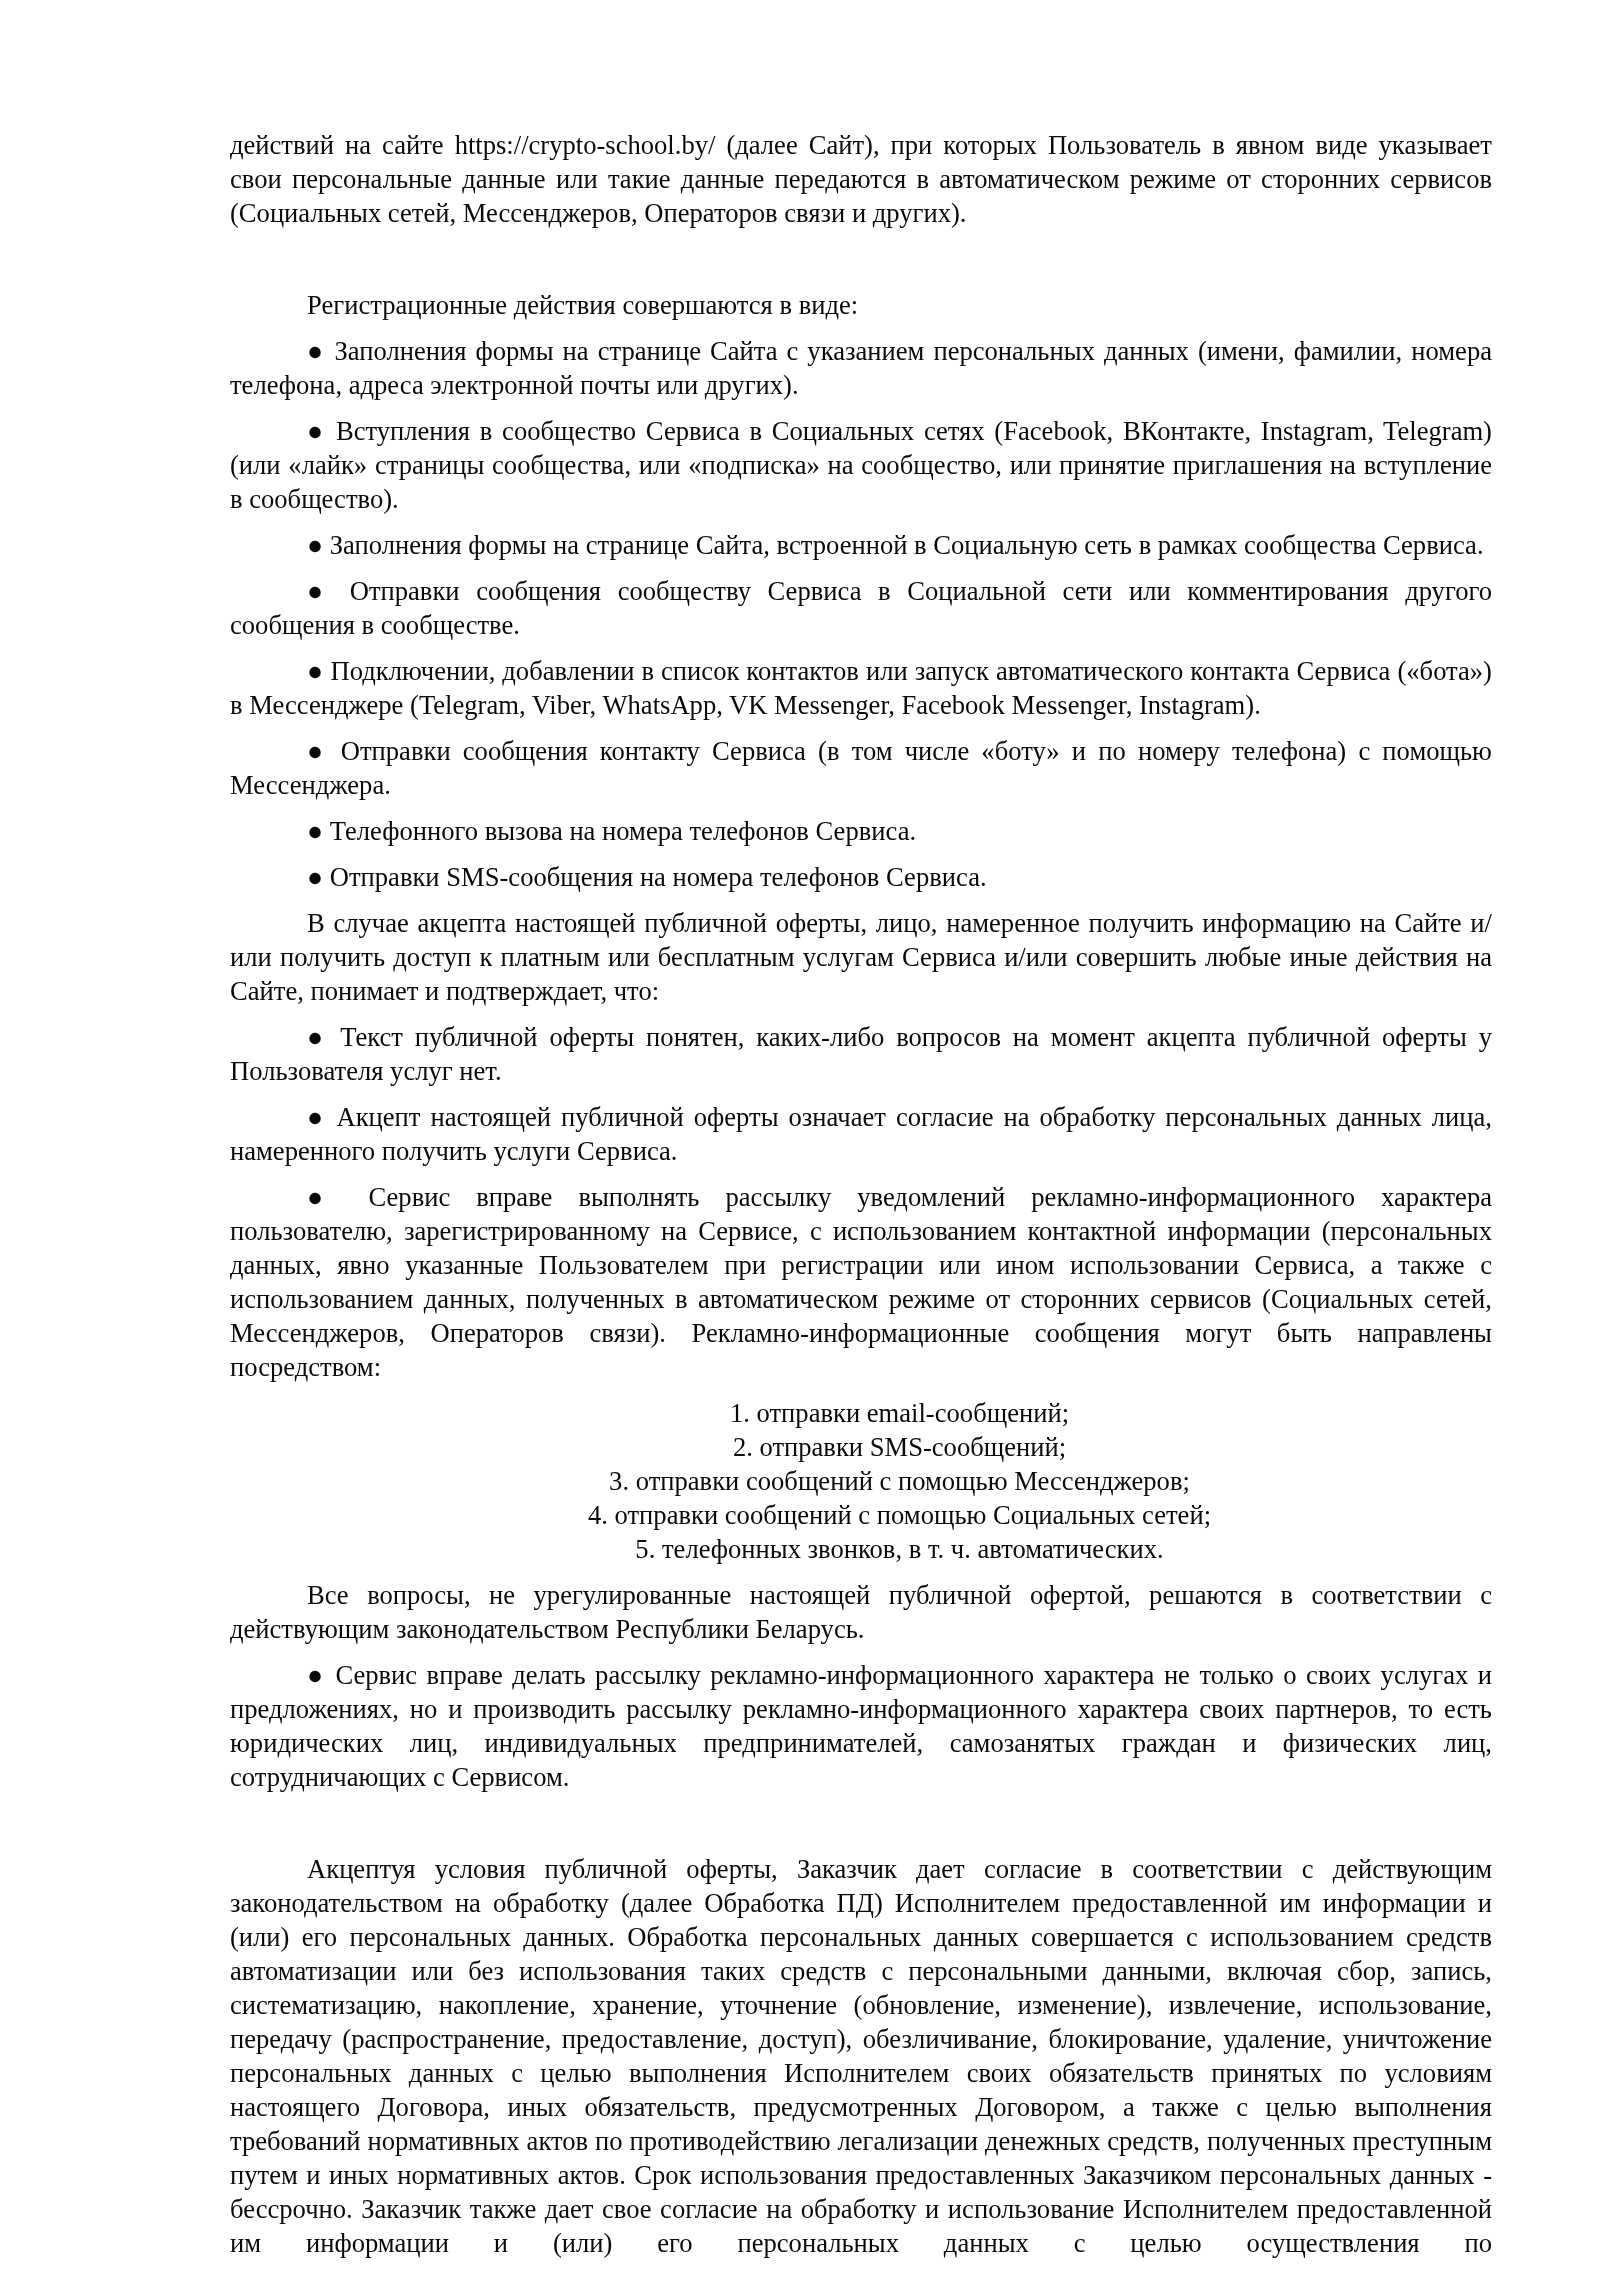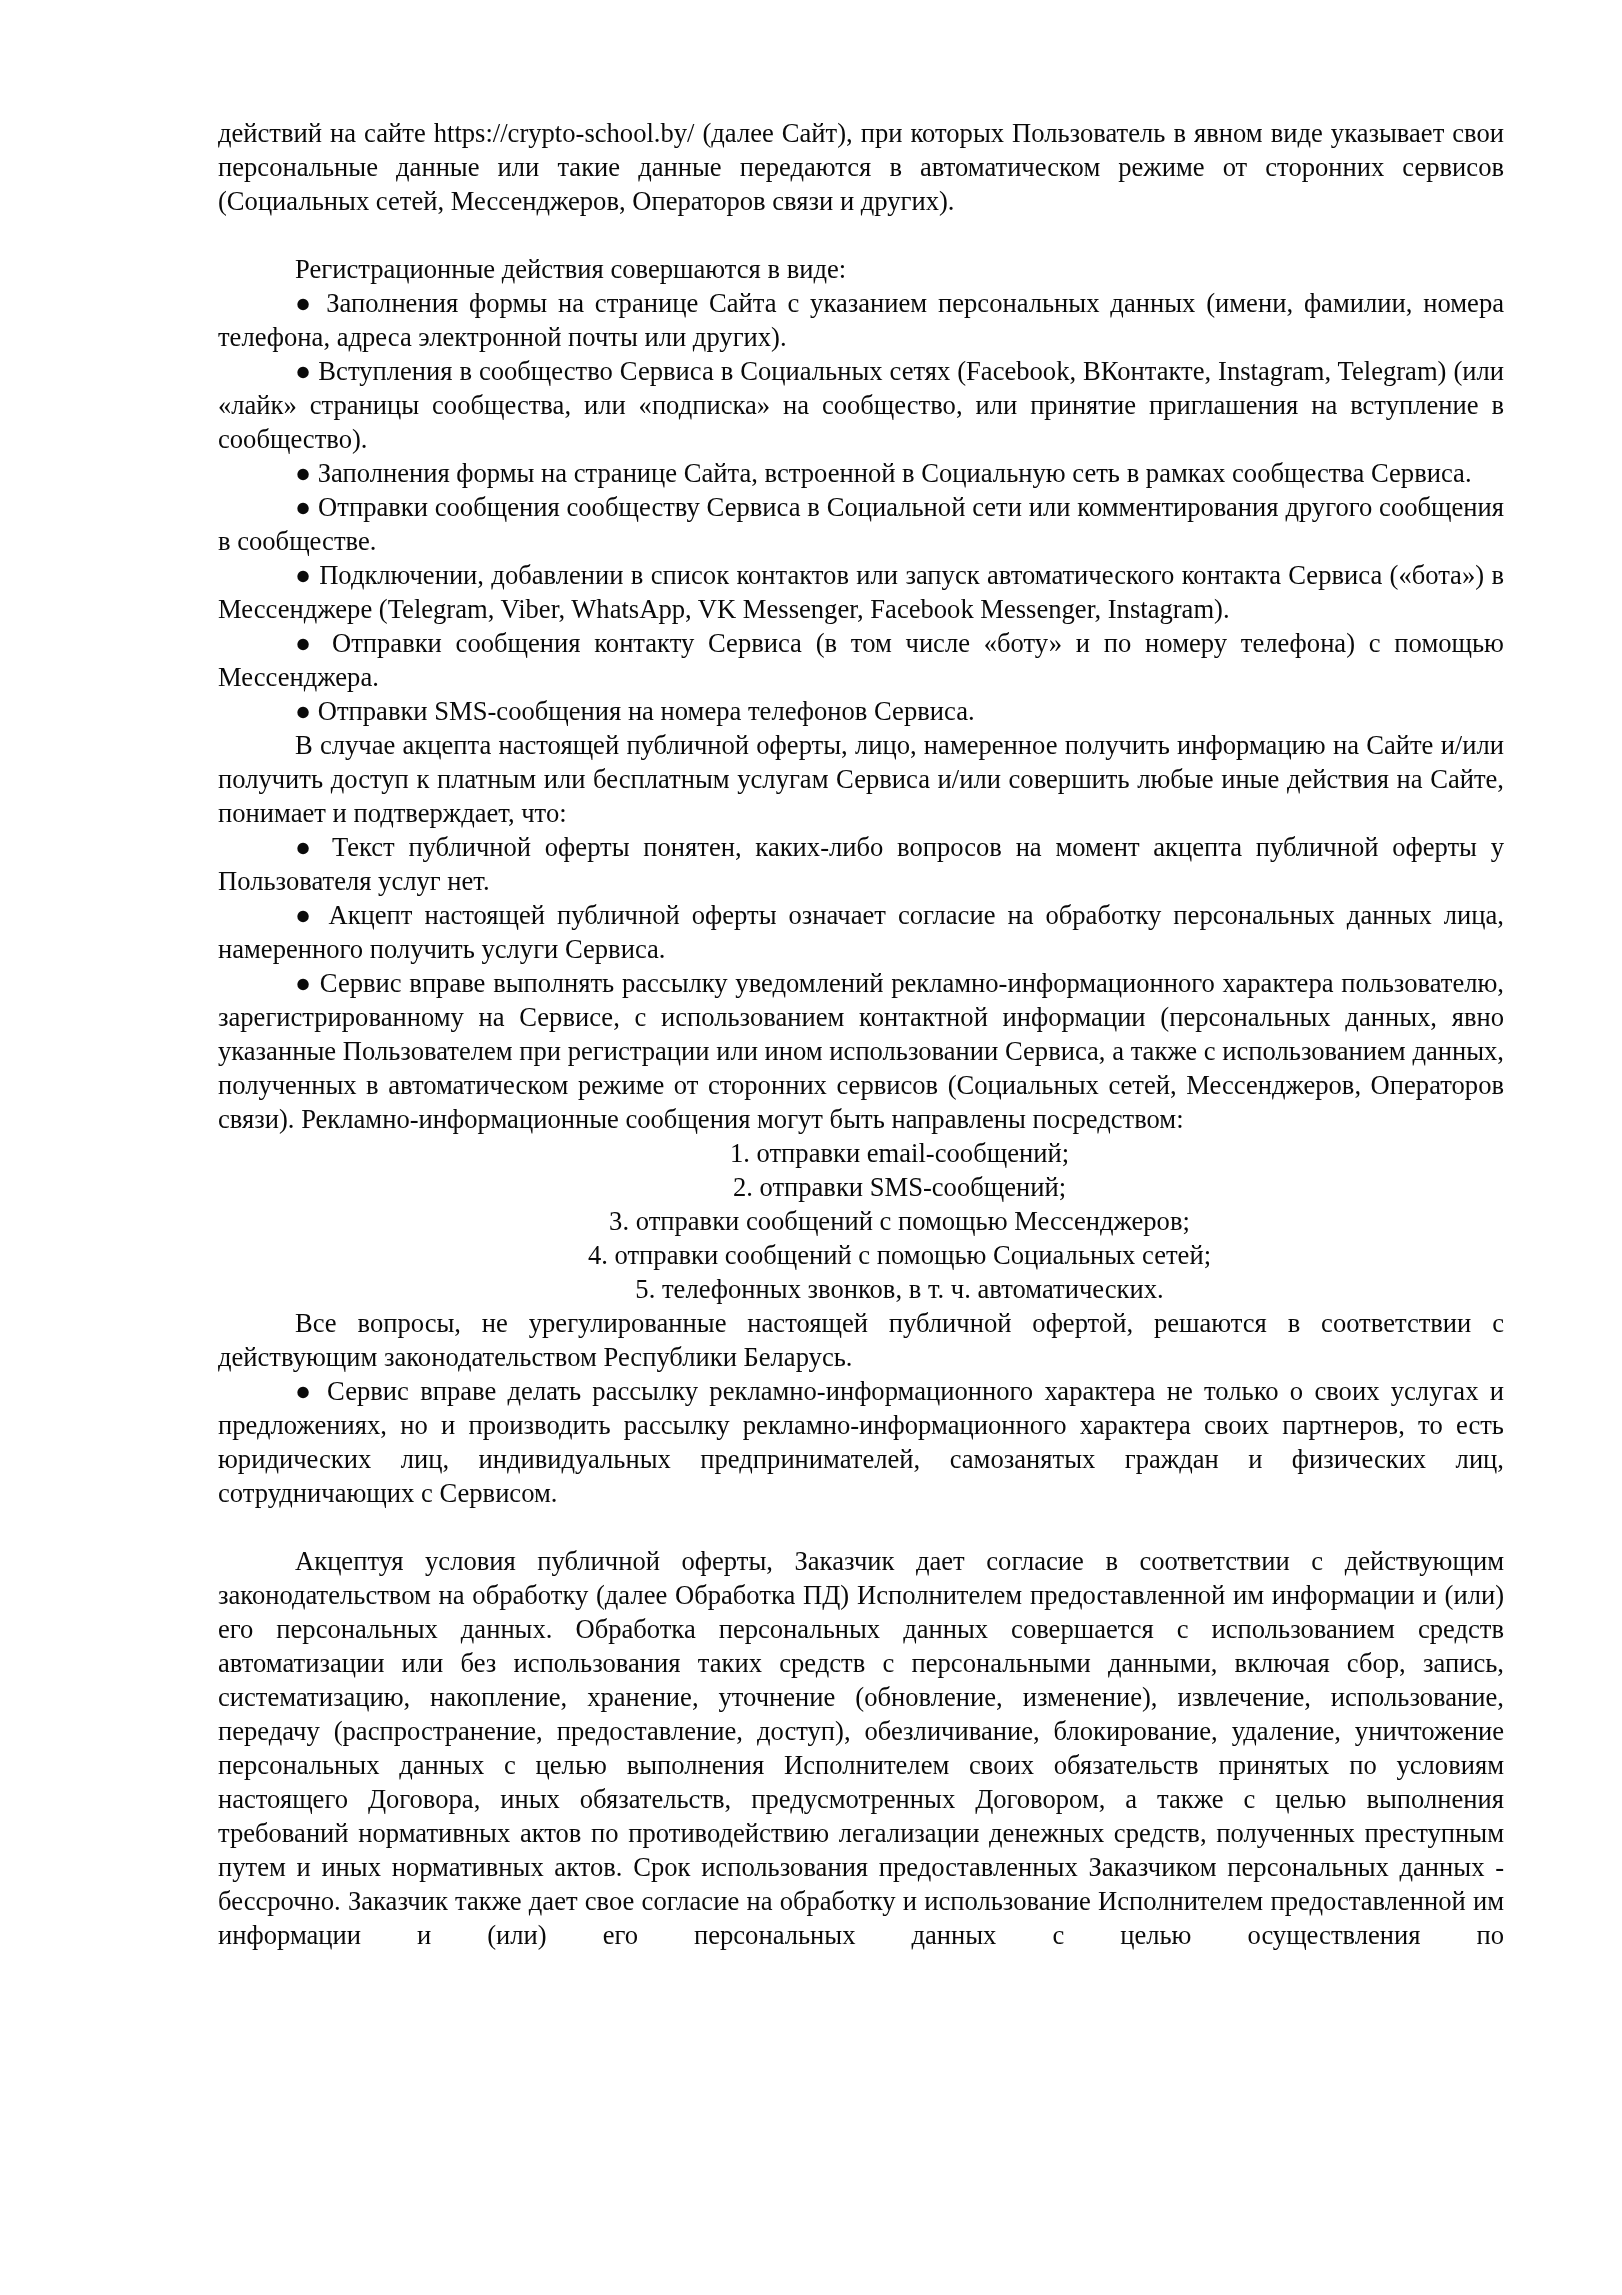--- a/index.html
+++ b/index.html
@@ -17,21 +17,21 @@
       position: absolute;
       left: 218px;
       top: 116px;
       width: 1286px;
       font-family: "Liberation Serif", "DejaVu Serif", serif;
       font-size: 26.6px;
       line-height: 34px;
       color: #0a0a0a;
     }
     .p {
-      margin: 0;
+      margin: 12px;
       text-align: justify;
       text-indent: 0;
     }
     .ind {
       text-indent: 77px;
     }
     .blank {
       height: 34px;
     }
     .li {
@@ -56,20 +56,21 @@
   <div class="blank"></div>
 
   <p class="p ind">Регистрационные действия совершаются в виде:</p>
 
   <p class="p ind"><span class="bullet-dot">●</span> <span>Заполнения формы на странице Сайта с указанием персональных данных (имени, фамилии, номера телефона, адреса электронной почты или других).</span></p>
   <p class="p ind"><span class="bullet-dot">●</span> <span>Вступления в сообщество Сервиса в Социальных сетях (Facebook, ВКонтакте, Instagram, Telegram) (или «лайк» страницы сообщества, или «подписка» на сообщество, или принятие приглашения на вступление в сообщество).</span></p>
   <p class="p ind"><span class="bullet-dot">●</span> <span>Заполнения формы на странице Сайта, встроенной в Социальную сеть в рамках сообщества Сервиса.</span></p>
   <p class="p ind"><span class="bullet-dot">●</span> <span>Отправки сообщения сообществу Сервиса в Социальной сети или комментирования другого сообщения в сообществе.</span></p>
   <p class="p ind"><span class="bullet-dot">●</span> <span>Подключении, добавлении в список контактов или запуск автоматического контакта Сервиса («бота») в Мессенджере (Telegram, Viber, WhatsApp, VK Messenger, Facebook Messenger, Instagram).</span></p>
   <p class="p ind"><span class="bullet-dot">●</span> <span>Отправки сообщения контакту Сервиса (в том числе «боту» и по номеру телефона) с помощью Мессенджера.</span></p>
+  <p class="p ind"><span class="bullet-dot">●</span> <span>Телефонного вызова на номера телефонов Сервиса.</span></p>
   <p class="p ind"><span class="bullet-dot">●</span> <span>Отправки SMS-сообщения на номера телефонов Сервиса.</span></p>
 
   <p class="p ind">В случае акцепта настоящей публичной оферты, лицо, намеренное получить информацию на Сайте и/или получить доступ к платным или бесплатным услугам Сервиса и/или совершить любые иные действия на Сайте, понимает и подтверждает, что:</p>
 
   <p class="p ind"><span class="bullet-dot">●</span> <span>Текст публичной оферты понятен, каких-либо вопросов на момент акцепта публичной оферты у Пользователя услуг нет.</span></p>
   <p class="p ind"><span class="bullet-dot">●</span> <span>Акцепт настоящей публичной оферты означает согласие на обработку персональных данных лица, намеренного получить услуги Сервиса.</span></p>
   <p class="p ind"><span class="bullet-dot">●</span> <span>Сервис вправе выполнять рассылку уведомлений рекламно-информационного характера пользователю, зарегистрированному на Сервисе, с использованием контактной информации (персональных данных, явно указанные Пользователем при регистрации или ином использовании Сервиса, а также с использованием данных, полученных в автоматическом режиме от сторонних сервисов (Социальных сетей, Мессенджеров, Операторов связи). Рекламно-информационные сообщения могут быть направлены посредством:</span></p>
 
   <p class="li">1. отправки email-сообщений;</p>
   <p class="li">2. отправки SMS-сообщений;</p>

